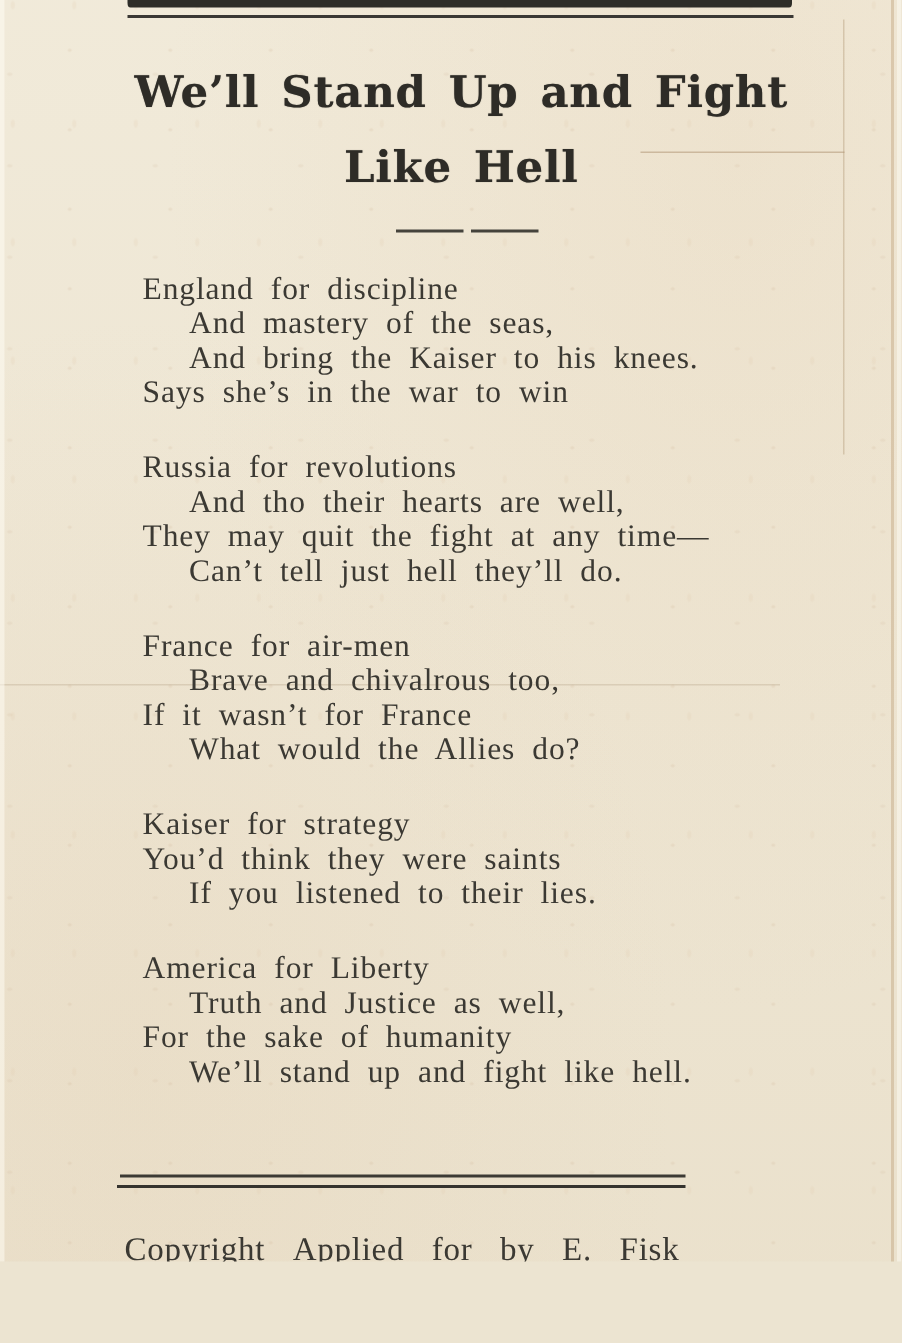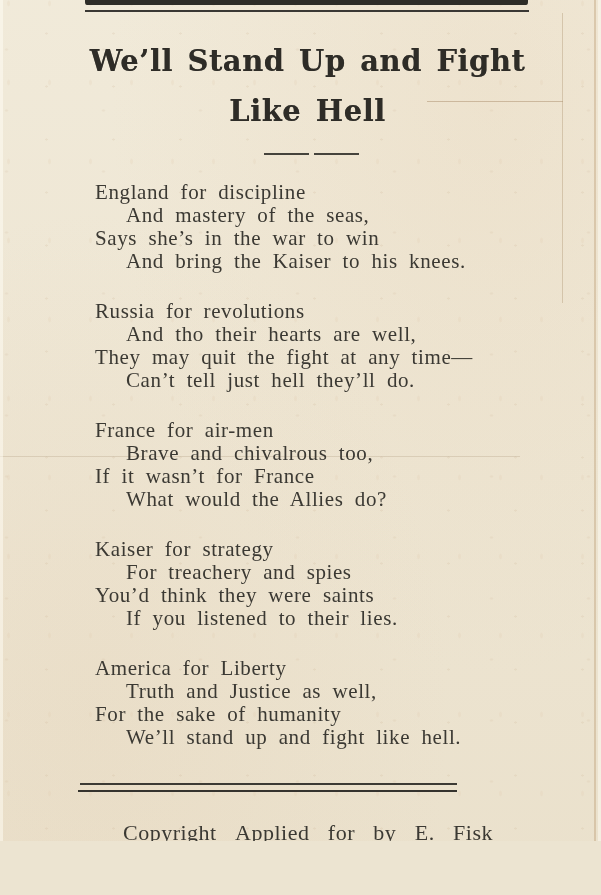--- a/index.html
+++ b/index.html
@@ -67,21 +67,21 @@
     color:var(--ink);
     letter-spacing:.6px;word-spacing:5.5px;
   }
   .stanza{margin-bottom:27px;font-family:Liberation Serif, serif;}
   .poem-line{height:23px;white-space:nowrap;}
   .poem-line.indent{padding-left:31px;}
   
   .copyright{
     left:83px;top:820px;width:370px;
     display:flex;justify-content:space-between;
-    font-size:22px;color:var(--ink);letter-spacing:.5px;margin-left:40px;
+    font-size:22px;color:var(--ink);letter-spacing:.5px;
   }
 </style>
 </head>
 <body>
 
 <div class="page">
 
   <div class="abs rule-top-thick"></div>
   <div class="abs rule-top-thin"></div>
 
@@ -99,38 +99,37 @@
 
   <div class="abs divider">
     <i></i>
     <i></i>
   </div>
 
   <div class="abs poem">
       <div class="stanza">
         <div class="poem-line">England for discipline</div>
         <div class="poem-line indent">And mastery of the seas,</div>
+        <div class="poem-line indent">And bring the Kaiser to his knees.</div>
         <div class="poem-line">Says she’s in the war to win</div>
-        <div class="poem-line indent">And bring the Kaiser to his knees.</div>
       </div>
       <div class="stanza">
         <div class="poem-line">Russia for revolutions</div>
         <div class="poem-line indent">And tho their hearts are well,</div>
         <div class="poem-line">They may quit the fight at any time—</div>
         <div class="poem-line indent">Can’t tell just hell they’ll do.</div>
       </div>
       <div class="stanza">
         <div class="poem-line">France for air-men</div>
         <div class="poem-line indent">Brave and chivalrous too,</div>
         <div class="poem-line">If it wasn’t for France</div>
         <div class="poem-line indent">What would the Allies do?</div>
       </div>
       <div class="stanza">
         <div class="poem-line">Kaiser for strategy</div>
-        <div class="poem-line indent">For treachery and spies</div>
         <div class="poem-line">You’d think they were saints</div>
         <div class="poem-line indent">If you listened to their lies.</div>
       </div>
       <div class="stanza">
         <div class="poem-line">America for Liberty</div>
         <div class="poem-line indent">Truth and Justice as well,</div>
         <div class="poem-line">For the sake of humanity</div>
         <div class="poem-line indent">We’ll stand up and fight like hell.</div>
       </div>
     </div>

